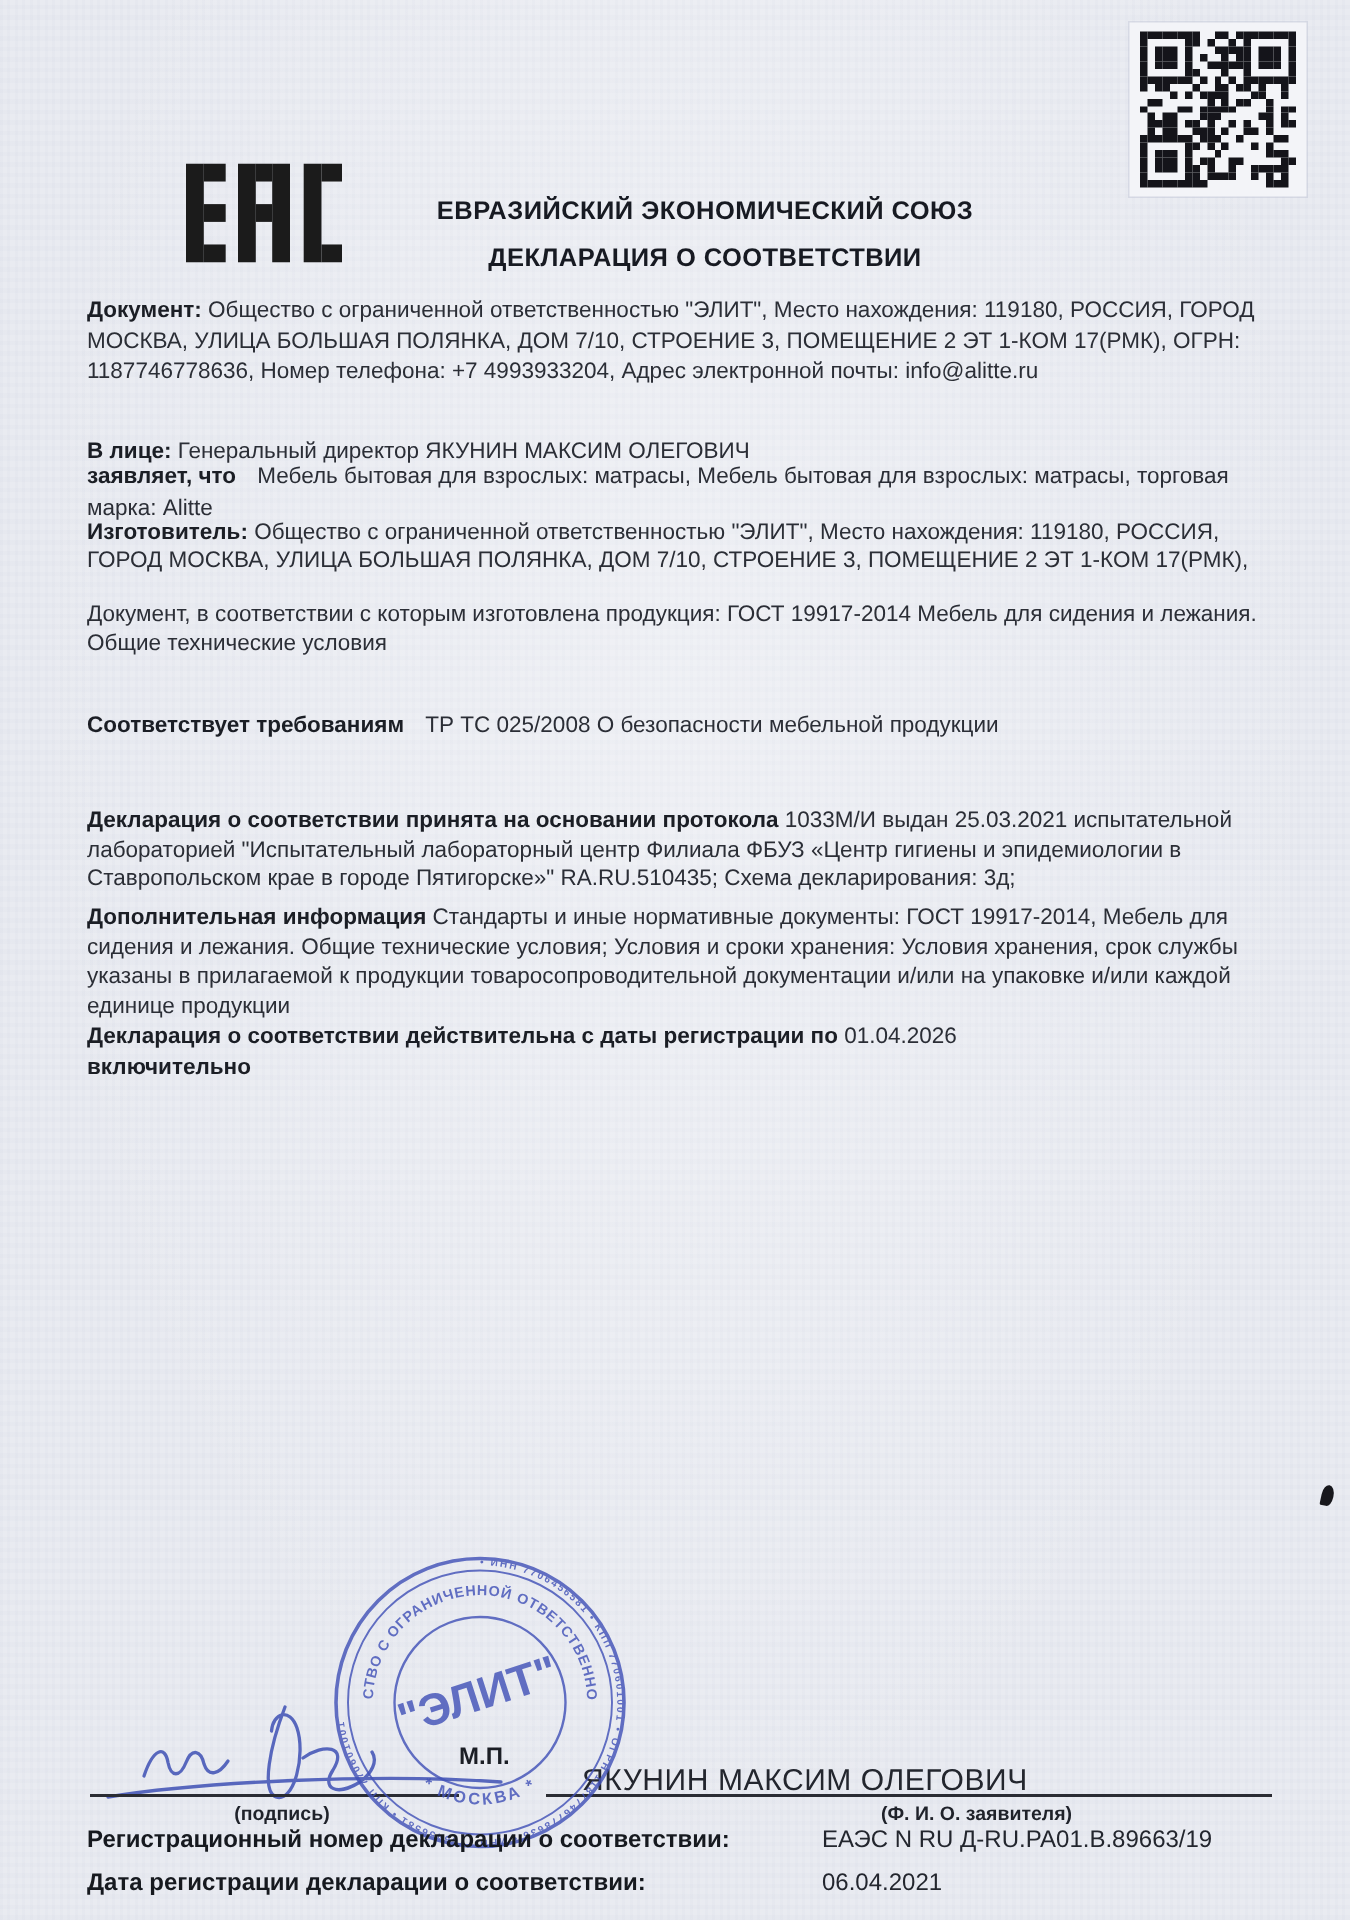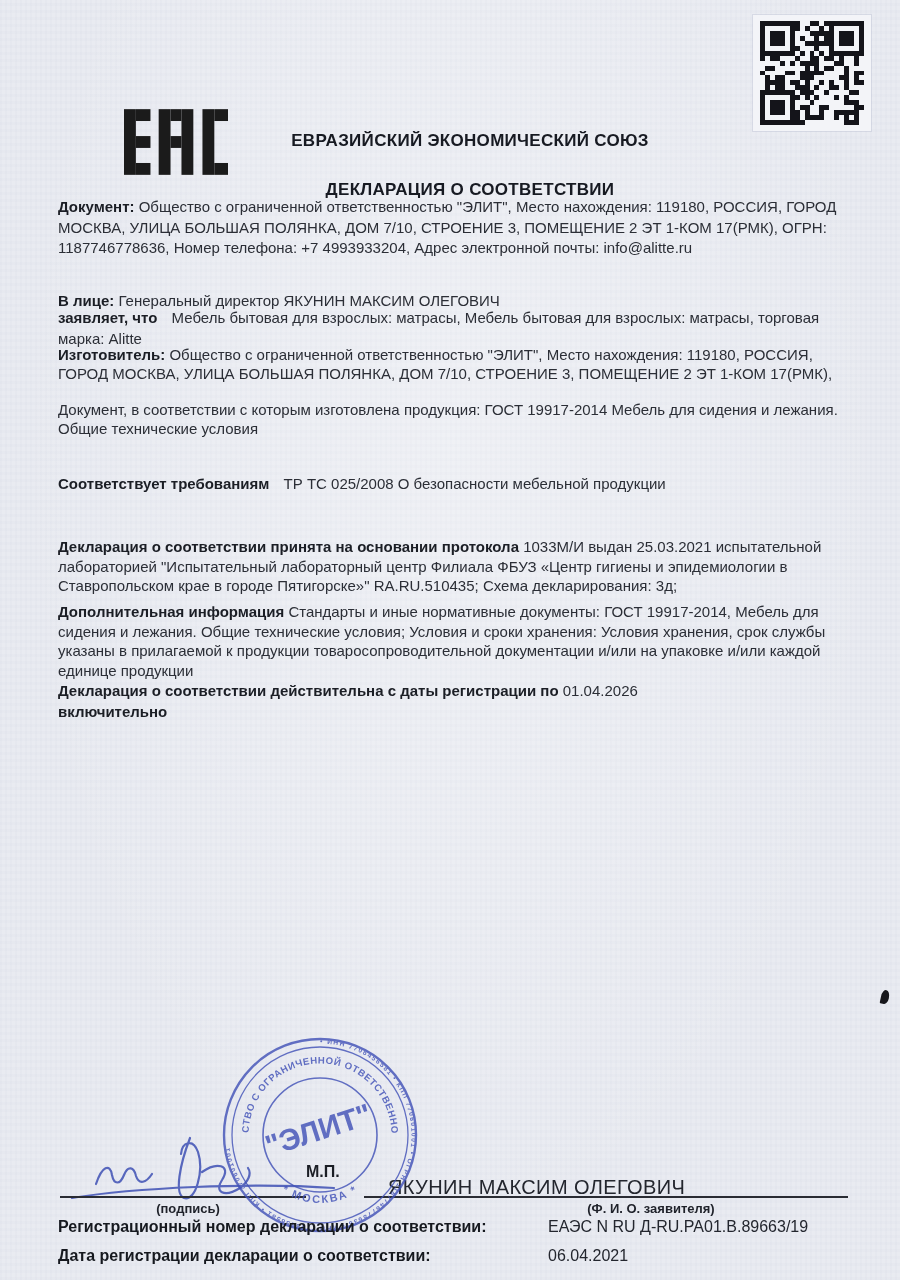--- a/index.html
+++ b/index.html
@@ -18,21 +18,21 @@
   
   .qr{position:absolute;left:753px;top:15px;width:118px;height:116px;background:#f3f4f8;
       display:flex;align-items:center;justify-content:center;box-shadow:0 0 0 1px rgba(180,186,205,.35)}
   .qr-grid{width:104px;height:104px;display:grid;
       grid-template-rows:repeat(21,1fr);grid-template-columns:repeat(21,1fr)}
   .qr-grid i{background:#14141a;display:block}
   
   .title{position:absolute;left:190px;width:560px;text-align:center;font-weight:bold;
          color:#171a22;letter-spacing:.3px;font-size:17px}
   .t1{top:131px}
-  .t2{top:180px}
+  .t2{top:162px}
   
   .para{position:absolute;left:58px;width:790px;margin:0;font-size:15px;line-height:20.5px;color:#2b2e36}
   .para b{color:#1b1e25}
   .tight{line-height:18.6px}
   .mid{line-height:19.5px}
   .sp{display:inline-block;width:10px}
   
   .sig-svg{position:absolute;left:62px;top:1108px;width:290px;height:112px}
   .mp{position:absolute;left:306px;top:1163px;font-weight:bold;font-size:16px;color:#1b1e25}
   .fio-name{position:absolute;left:388px;top:1176px;font-size:20px;letter-spacing:.4px;color:#23262e}

